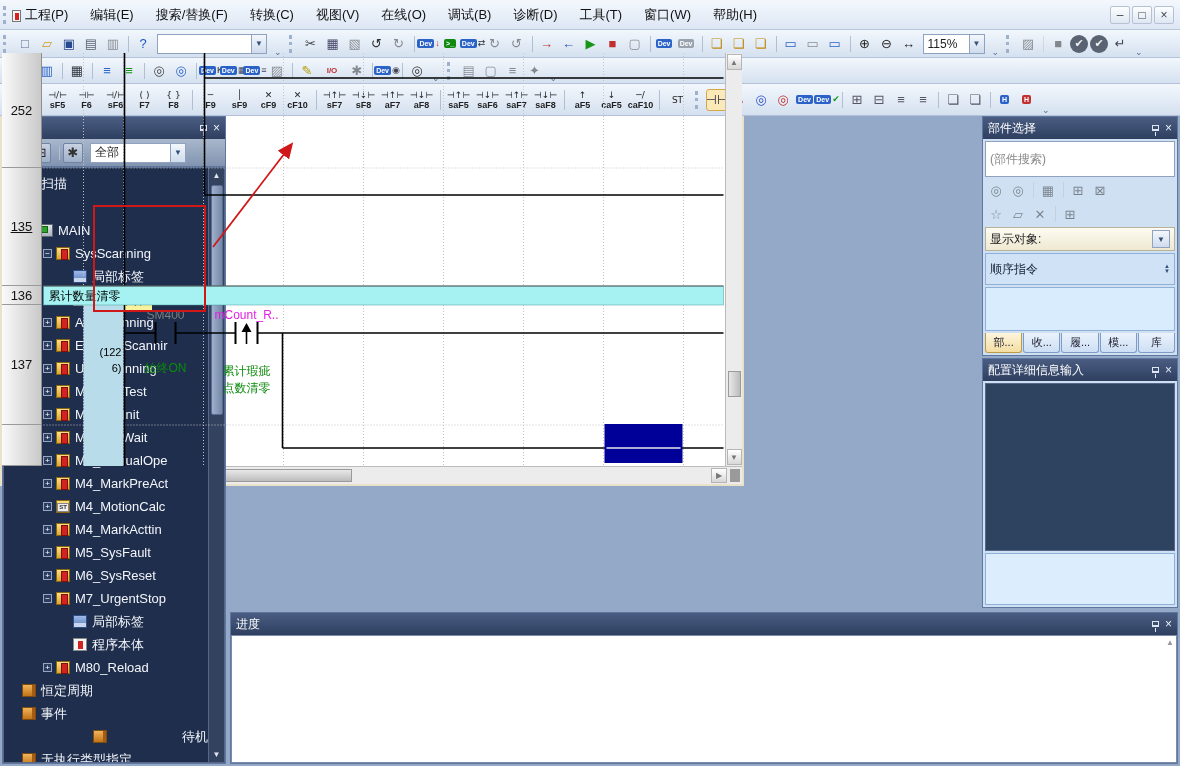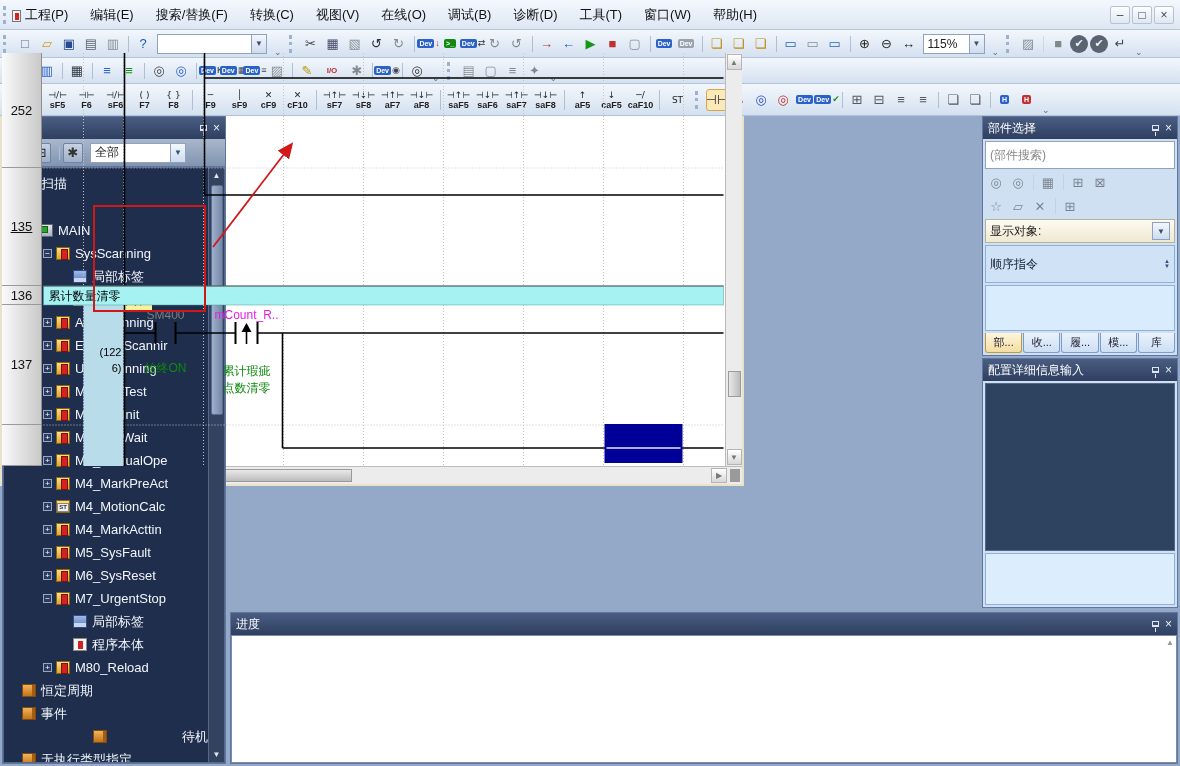--- a/index.html
+++ b/index.html
@@ -123,28 +123,28 @@
   .lbl-blk  { fill:#000; font-size:12px; font-family:"Liberation Sans",sans-serif; }
 
   
   #progress { left:230px; top:612px; width:948px; height:152px; }
   #progress-body { flex:1; background:#fff; border:1px solid #7a8aa8; margin:0; position:relative; }
   #progress-body .mini-arrow { position:absolute; right:2px; top:2px; font-size:8px; color:#999; }
 
   
   #parts { left:982px; top:116px; width:196px; height:240px; }
   #parts .pbody { flex:1; display:flex; flex-direction:column; padding:2px; gap:2px; background:#cfe0f2; }
-  #parts-search { height:28px; border:1px solid #8fa3c0; background:#fff; font-size:12px; padding:0 4px; color:#333;
+  #parts-search { height:36px; border:1px solid #8fa3c0; background:#fff; font-size:12px; padding:0 4px; color:#333;
     font-family:"Liberation Sans",sans-serif; width:100%; }
   #parts-search::placeholder { color:#888; }
   .ptools-row { height:22px; display:flex; align-items:center; }
   #display-row { height:24px; background:linear-gradient(#fdfbf2,#efe9d2); border:1px solid #b9b29a; display:flex; align-items:center; padding:0 4px; font-size:12px; color:#222; }
   #display-dd { margin-left:auto; width:18px; height:18px; background:linear-gradient(#f3f7fc,#cfdced); border:1px solid #8fa3c0; font-size:8px; color:#33507a;
     display:flex; align-items:center; justify-content:center; }
-  #instr-row { height:38px; background:#cfe2f6; border:1px solid #8fb0d8; display:flex; align-items:center; padding:0 4px; font-size:12px; color:#123; }
+  #instr-row { height:32px; background:#cfe2f6; border:1px solid #8fb0d8; display:flex; align-items:center; padding:0 4px; font-size:12px; color:#123; }
   #instr-spin { margin-left:auto; display:flex; flex-direction:column; font-size:6px; color:#33507a; line-height:5px; }
   #parts-empty { flex:1; background:#d9ecfd; border:1px solid #8fb0d8; }
   #parts-tabs { height:20px; display:flex; gap:1px; }
   .rp-tab { flex:1; background:linear-gradient(#eaf2fc,#cddff4); border:1px solid #7f9cc6; border-top:none; border-radius:0 0 3px 3px;
     font-size:11px; color:#223; display:flex; align-items:center; justify-content:center; }
   .rp-tab.active { background:linear-gradient(#fdf6dd,#f3dda2); border-color:#c09a40; }
 
   #config { left:982px; top:358px; width:196px; height:250px; }
   #config-dark { flex:1; background:#2e4360; border:1px solid #55688c; margin:2px; }
   #config-light { flex:0 0 52px; background:#dcedfe; border:1px solid #8fb0d8; margin:0 2px 2px 2px; }

